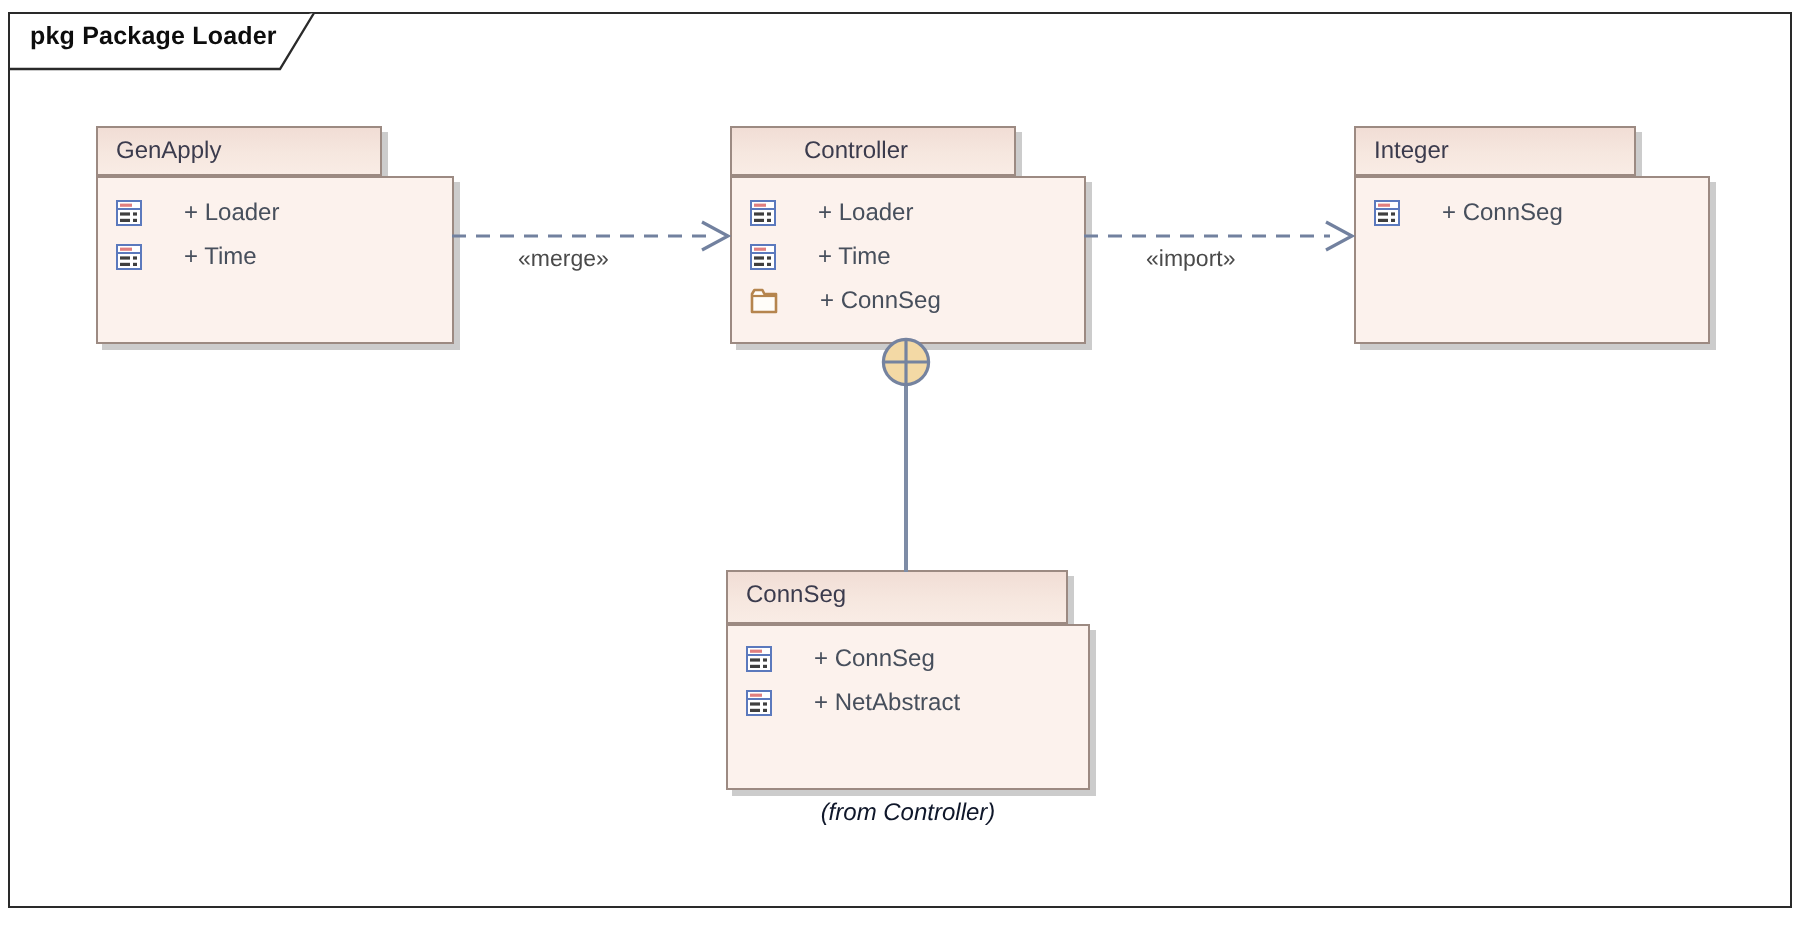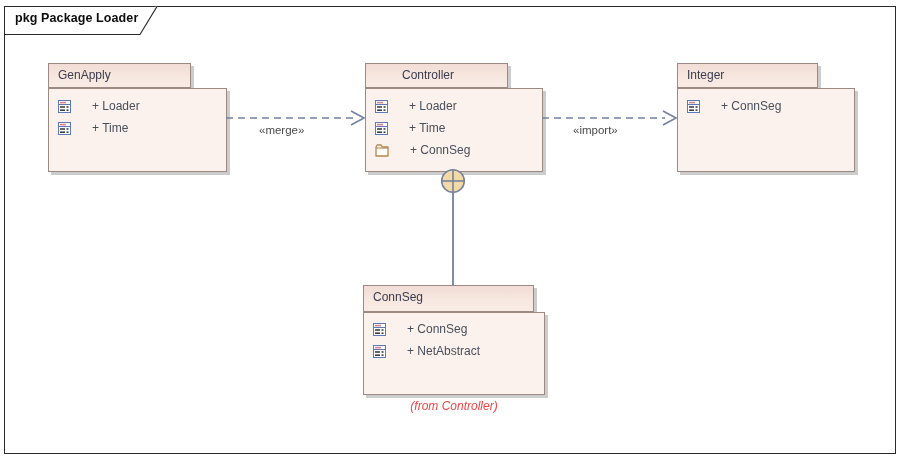--- a/index.html
+++ b/index.html
@@ -33,21 +33,21 @@
     border:1px solid #9c8a82;
     padding-top:6px;
   }
   .row { display:flex; align-items:center; height:22px; padding-left:9px;gap:12px; }
   .row .ic { flex:0 0 auto; margin-right:9px; }
   .row .lbl { font-size:12px; color:#474f5c; white-space:nowrap; }
   .conn-label {
     position:absolute; font-size:11.5px; color:#4a4a4a; text-align:left;
   }
   .note {
-    position:absolute; font-size:12px; font-style:italic; color:#ef4444;
+    position:absolute; font-size:12px; font-style:italic; color:#0f172a;
     text-align:center;
   }
   .conn-svg { position:absolute; overflow:visible; }
   .containment-line {
     position:absolute; width:2px; background:#7e8ca6;
   }
 </style>
 </head>
 <body>
 

